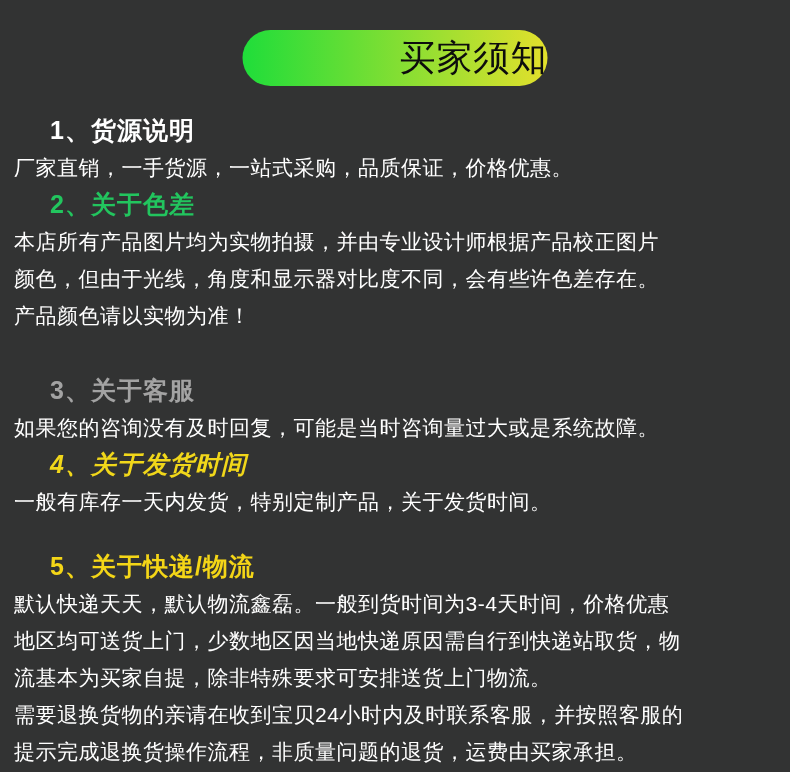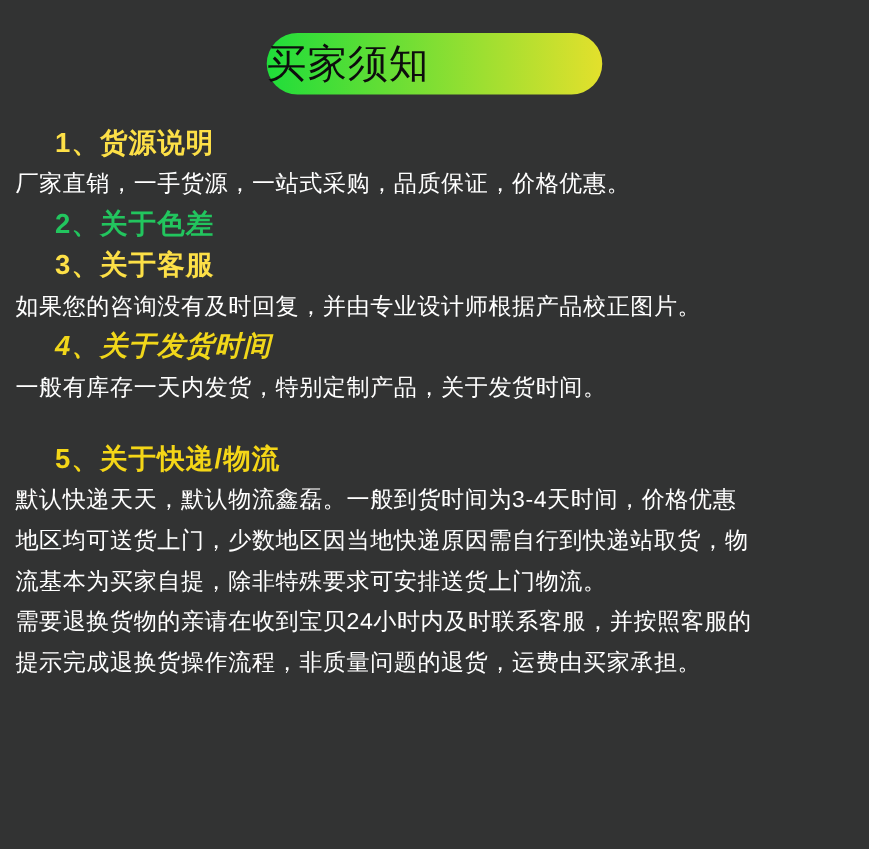--- a/index.html
+++ b/index.html
@@ -24,21 +24,21 @@
     position: absolute;
     top: 30px;
     left: 50%;
     transform: translateX(-50%);
     width: 305px;
     height: 56px;
     border-radius: 28px;
     background: linear-gradient(90deg, var(--pill-from), var(--pill-to));
     display: flex;
     align-items: center;
-    justify-content: flex-start;
+    justify-content: flex-end;
   }
   .title-pill span {
     font-size: 36px;
     font-weight: 400;
     color: var(--pill-text);
     letter-spacing: 1px;
     line-height: 1;
   }
   .content {
     position: absolute;
@@ -64,31 +64,34 @@
 </style>
 </head>
 <body>
 
 <div class="page">
   <div class="title-pill">
     <span>买家须知</span>
   </div>
   <div class="content" id="sections-root">
   <section class="section">
-    <h2 style="color: #fde047;">1、货源说明</h2>
+    <h2 style="color: #ffffff;">1、货源说明</h2>
     <p>厂家直销，一手货源，一站式采购，品质保证，价格优惠。</p>
   </section>
 
   <section class="section">
     <h2 style="color: #22c55e;">2、关于色差</h2>
+    <p>本店所有产品图片均为实物拍摄，并由专业设计师根据产品校正图片
+颜色，但由于光线，角度和显示器对比度不同，会有些许色差存在。
+产品颜色请以实物为准！</p>
   </section>
 
   <section class="section">
-    <h2 style="color: #fde047;">3、关于客服</h2>
-    <p>如果您的咨询没有及时回复，并由专业设计师根据产品校正图片。</p>
+    <h2 style="color: #a3a3a3; margin-top: 38px;">3、关于客服</h2>
+    <p>如果您的咨询没有及时回复，可能是当时咨询量过大或是系统故障。</p>
   </section>
 
   <section class="section">
     <h2 style="color: rgb(241, 215, 26); font-style: italic;">4、关于发货时间</h2>
     <p>一般有库存一天内发货，特别定制产品，关于发货时间。</p>
   </section>
 
   <section class="section">
     <h2 style="color: rgb(244, 214, 23); margin-top: 28px;">5、关于快递/物流</h2>
     <p>默认快递天天，默认物流鑫磊。一般到货时间为3-4天时间，价格优惠

